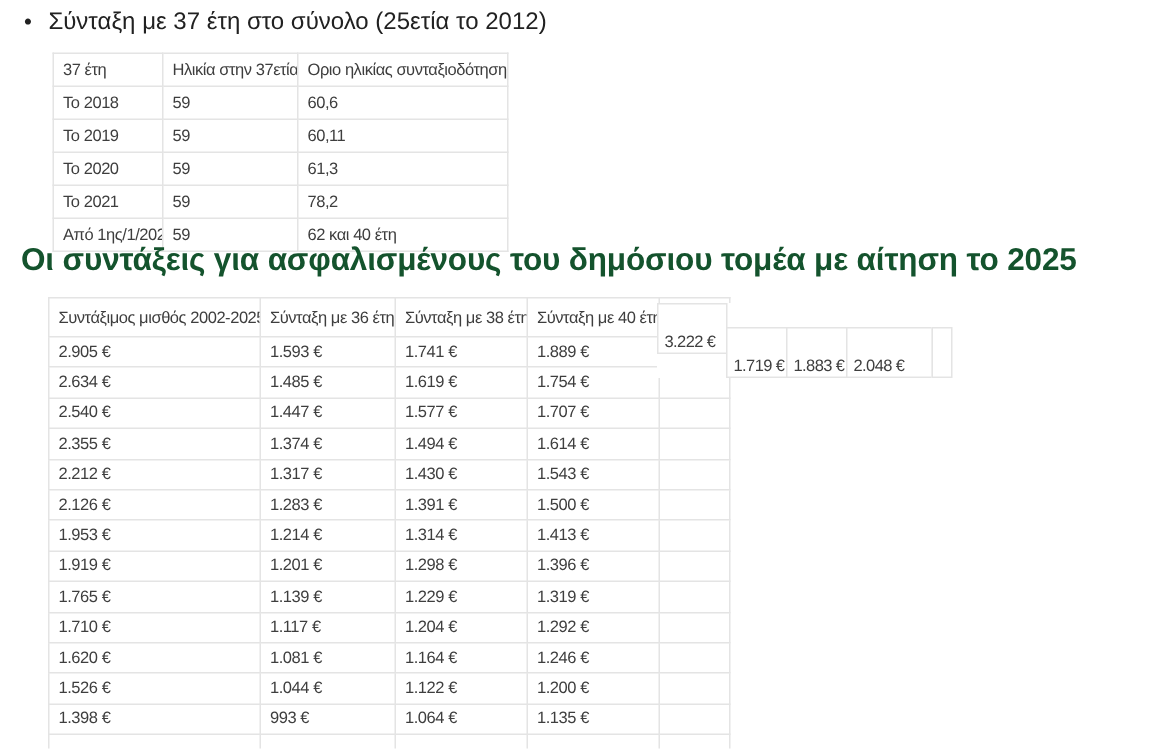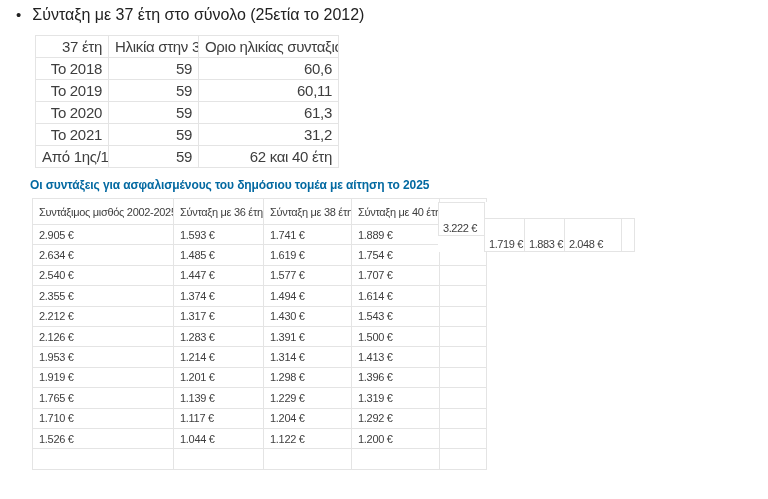--- a/index.html
+++ b/index.html
@@ -20,31 +20,31 @@
   .bullet { font-size: 15px; line-height: 22px; margin-right: 11px; color: #212121; }
 
   
   #table1 {
     position: absolute; left: 35px; top: 35px;
     border-collapse: collapse; table-layout: fixed; width: 303px;
     background: #ffffff;
   }
   #table1 th, #table1 td {
     border: 1px solid #e4e4e4;
-    font-size: 15px; font-weight: 400; color: #3e3e3e;
-    text-align: right; vertical-align: middle;
+    font-size: 11px; font-weight: 400; color: #3e3e3e;
+    text-align: left; vertical-align: middle;
     padding: 0 6px; height: 21px;
     white-space: nowrap; overflow: hidden;
     letter-spacing: -0.3px;
   }
 
   
   #heading2 {
-    position: absolute; left: 14px; top: 162px; margin: 16px;
-    font-size: 12px; font-weight: 700; color: #0369a1;
+    position: absolute; left: 14px; top: 162px; margin: 0;
+    font-size: 21px; font-weight: 700; color: #14532d;
     letter-spacing: -0.1px; white-space: nowrap;
   }
 
   
   #table2 {
     position: absolute; left: 32px; top: 198px;
     border-collapse: collapse; table-layout: fixed; width: 454px;
     background: #ffffff;
   }
   #table2 th, #table2 td {
@@ -112,21 +112,21 @@
           <td>60,11</td>
         </tr>
         <tr>
           <td>Το 2020</td>
           <td>59</td>
           <td>61,3</td>
         </tr>
         <tr>
           <td>Το 2021</td>
           <td>59</td>
-          <td>31,2</td>
+          <td>78,2</td>
         </tr>
         <tr>
           <td>Από 1ης/1/2022</td>
           <td>59</td>
           <td>62 και 40 έτη</td>
         </tr>
       </tbody>
   </table>
 
   <h2 id="heading2">Οι συντάξεις για ασφαλισμένους του δημόσιου τομέα με αίτηση το 2025</h2>
@@ -213,24 +213,38 @@
           <td></td>
         </tr>
         <tr>
           <td>1.710 €</td>
           <td>1.117 €</td>
           <td>1.204 €</td>
           <td>1.292 €</td>
           <td></td>
         </tr>
         <tr>
+          <td>1.620 €</td>
+          <td>1.081 €</td>
+          <td>1.164 €</td>
+          <td>1.246 €</td>
+          <td></td>
+        </tr>
+        <tr>
           <td>1.526 €</td>
           <td>1.044 €</td>
           <td>1.122 €</td>
           <td>1.200 €</td>
+          <td></td>
+        </tr>
+        <tr>
+          <td>1.398 €</td>
+          <td>993 €</td>
+          <td>1.064 €</td>
+          <td>1.135 €</td>
           <td></td>
         </tr>
         <tr>
           <td></td>
           <td></td>
           <td></td>
           <td></td>
           <td></td>
         </tr>
       </tbody>

